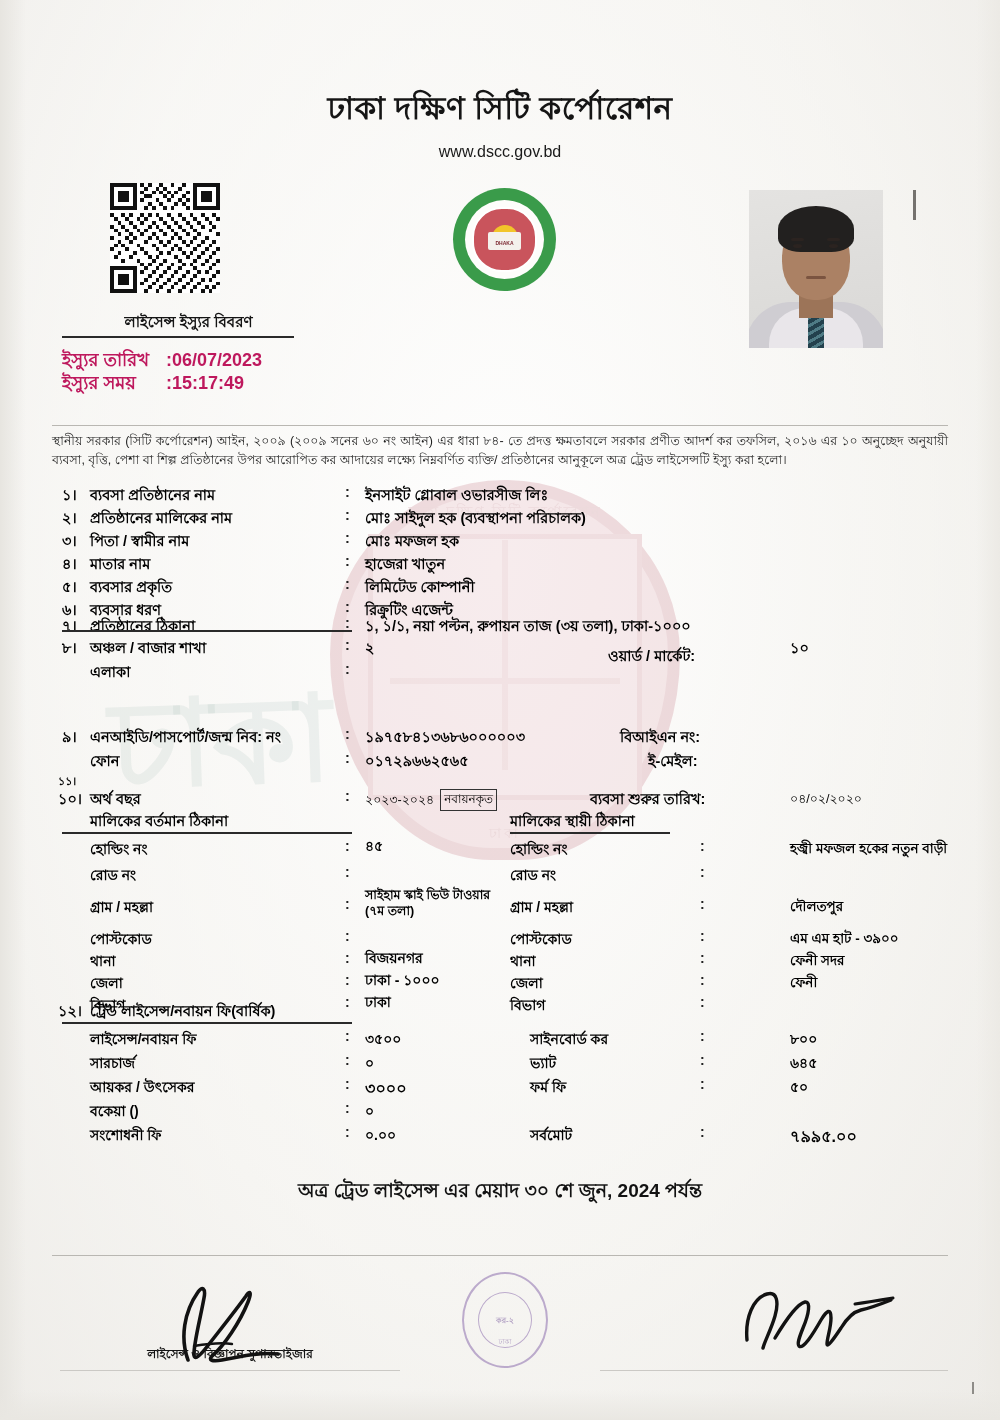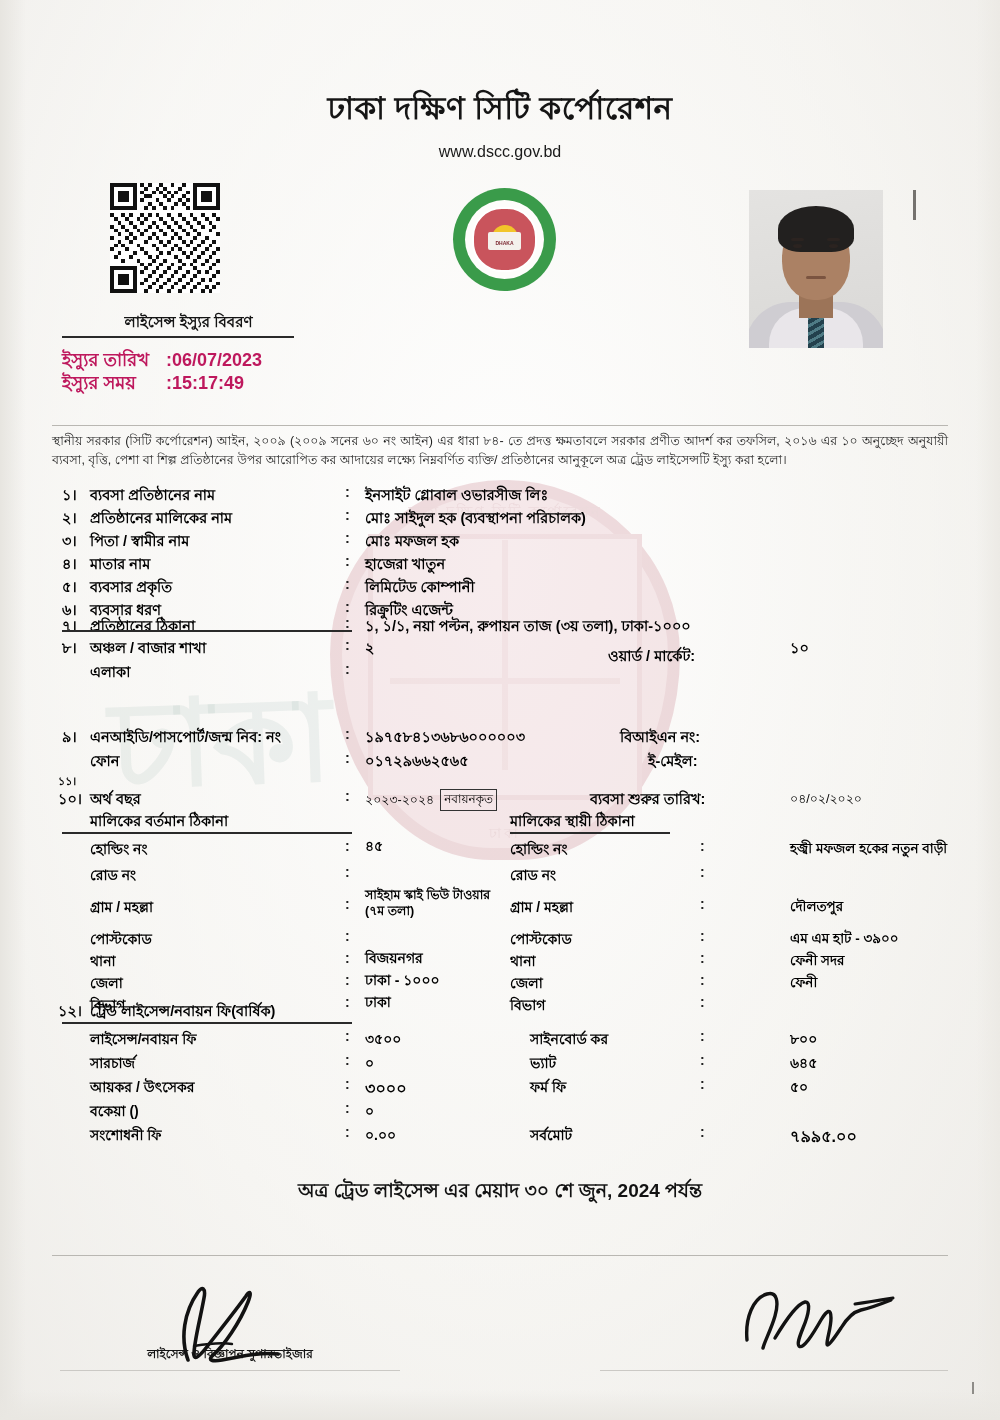--- a/index.html
+++ b/index.html
@@ -596,20 +596,26 @@
 
     <div class="sign-ink" style="left:150px;top:1272px;">
       <svg width="160" height="95" viewBox="0 0 160 95">
         <path d="M38 88 C30 66 34 40 48 20 C52 14 56 16 54 26 C50 48 44 70 44 82 C44 88 48 86 56 76 C70 58 86 38 96 24 C100 18 102 20 98 30 C90 50 74 74 62 84 C58 88 62 90 72 88 C92 84 112 80 128 82" fill="none" stroke="#121212" stroke-width="3.6" stroke-linecap="round"></path>
         <path d="M44 74 C56 72 70 70 82 72" fill="none" stroke="#121212" stroke-width="2.4" stroke-linecap="round"></path>
       </svg>
     </div>
     <div class="sig-cap" style="left:60px;top:1345px;width:340px;">লাইসেন্স ও বিজ্ঞাপন সুপারভাইজার</div>
     <div class="sig-line" style="left:60px;top:1370px;width:340px;"></div>
 
+    <div class="stamp">
+      <div class="stamp-o"></div>
+      <div class="stamp-i"></div>
+      <div class="stamp-t">কর-২</div>
+      <div class="stamp-b">ঢাকা</div>
+    </div>
 
     <div class="sign-ink" style="left:735px;top:1278px;">
       <svg width="170" height="85" viewBox="0 0 170 85">
         <path d="M12 62 C10 40 18 20 32 16 C42 13 44 24 40 38 C36 52 30 62 28 70" fill="none" stroke="#121212" stroke-width="3.4" stroke-linecap="round"></path>
         <path d="M40 60 C52 40 62 26 70 24 C76 23 74 36 68 50 C64 60 62 66 64 68 C68 72 78 56 86 42 C92 32 96 30 96 40 C96 50 92 60 92 66 C92 70 98 62 106 50 C112 40 118 34 126 32 C136 30 146 26 156 22" fill="none" stroke="#121212" stroke-width="3.4" stroke-linecap="round"></path>
         <path d="M120 26 C134 24 146 22 158 20" fill="none" stroke="#121212" stroke-width="3" stroke-linecap="round"></path>
       </svg>
     </div>
     <div class="sig-line" style="left:600px;top:1370px;width:348px;"></div>
 

